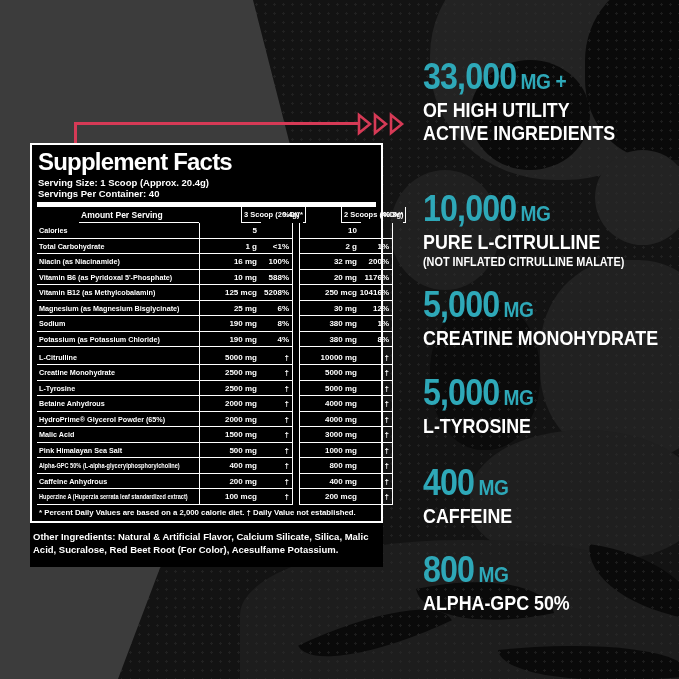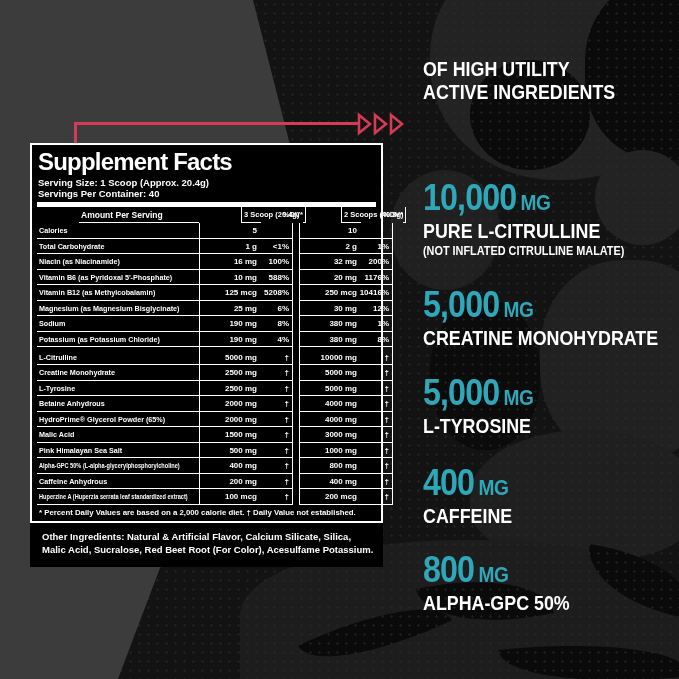--- a/index.html
+++ b/index.html
@@ -37,21 +37,21 @@
   .h-d1,.h-d2{border-right:1.5px solid #fff;font-size:7.5px;justify-content:flex-end;padding-right:2px;}
   .sf-row>div{border-bottom:1px solid #fff;display:flex;align-items:center;height:14.5px;font-size:8px;font-weight:700;}
   .sf-row .c-name{padding-left:2px;overflow:hidden;}
   .cx-name{display:inline-block;white-space:nowrap;transform:scaleX(.9);transform-origin:0 50%;}
   .cx-name.tiny{font-size:7px;transform:scaleX(.8);}
   .sf-row .c-a1,.sf-row .c-a2{border-left:1.5px solid #fff;justify-content:flex-end;padding-right:4px;white-space:nowrap;}
   .sf-row .c-d1,.sf-row .c-d2{border-right:1.5px solid #fff;justify-content:flex-end;padding-right:3px;}
   .sf-row .c-gap{border-bottom:none;}
   .sf-row.gaprow>div{height:2.5px;border-bottom:none;font-size:0;}
   #sf-footnote{font-size:7.8px;font-weight:700;padding:3px 2px 4px 2px;line-height:1.2;}
-  #other-ingredients{font-size:9.5px;font-weight:700;line-height:1.3;padding:8px 6px 11px 12px;background:#000;}
+  #other-ingredients{font-size:9.5px;font-weight:700;line-height:1.3;padding:8px 6px 11px 3px;background:#000;}
   
   #highlights{position:absolute;z-index:4;left:423px;top:0;width:252px;}
   .hl{position:absolute;left:0;}
   .hl-numline{line-height:1;margin-bottom:4px;white-space:nowrap;}
   .hl-num{font-size:37px;font-weight:800;letter-spacing:-1px;}
   .hl-unit{font-size:22px;font-weight:800;letter-spacing:-0.5px;margin-left:5px;}
   .hl-line{font-size:20.5px;font-weight:700;color:#fff;line-height:1.1;white-space:nowrap;}
   .hl-sub{font-size:12.5px;font-weight:700;color:#fff;line-height:1.2;margin-top:1px;white-space:nowrap;}
   .cx{display:inline-block;transform:scaleX(.87);transform-origin:0 50%;}
 </style>
@@ -294,24 +294,25 @@
           </div>
         </div>
 
       <div id="sf-footnote">* Percent Daily Values are based on a 2,000 calorie diet. † Daily Value not established.</div>
     </div>
     <div id="other-ingredients">Other Ingredients: Natural &amp; Artificial Flavor, Calcium Silicate, Silica, Malic Acid, Sucralose, Red Beet Root (For Color), Acesulfame Potassium.</div>
   </div>
 
   <div id="highlights">
       <div class="hl" style="top: 58px;">
+        <div class="hl-numline" style="color: rgb(46, 168, 184);"><span class="cx"><span class="hl-num">33,000</span><span class="hl-unit">MG +</span></span></div>
         <div class="hl-line"><span class="cx">OF HIGH UTILITY</span></div>
         <div class="hl-line"><span class="cx">ACTIVE INGREDIENTS</span></div>
       </div>
-      <div class="hl" style="top: 179px;">
+      <div class="hl" style="top: 190px;">
         <div class="hl-numline" style="color: rgb(46, 168, 184);"><span class="cx"><span class="hl-num">10,000</span><span class="hl-unit">MG</span></span></div>
         <div class="hl-line"><span class="cx">PURE L-CITRULLINE</span></div>
         <div class="hl-sub"><span class="cx">(NOT INFLATED CITRULLINE MALATE)</span></div>
       </div>
       <div class="hl" style="top: 286px;">
         <div class="hl-numline" style="color: rgb(46, 168, 184);"><span class="cx"><span class="hl-num">5,000</span><span class="hl-unit">MG</span></span></div>
         <div class="hl-line"><span class="cx">CREATINE MONOHYDRATE</span></div>
       </div>
       <div class="hl" style="top: 374px;">
         <div class="hl-numline" style="color: rgb(46, 168, 184);"><span class="cx"><span class="hl-num">5,000</span><span class="hl-unit">MG</span></span></div>

